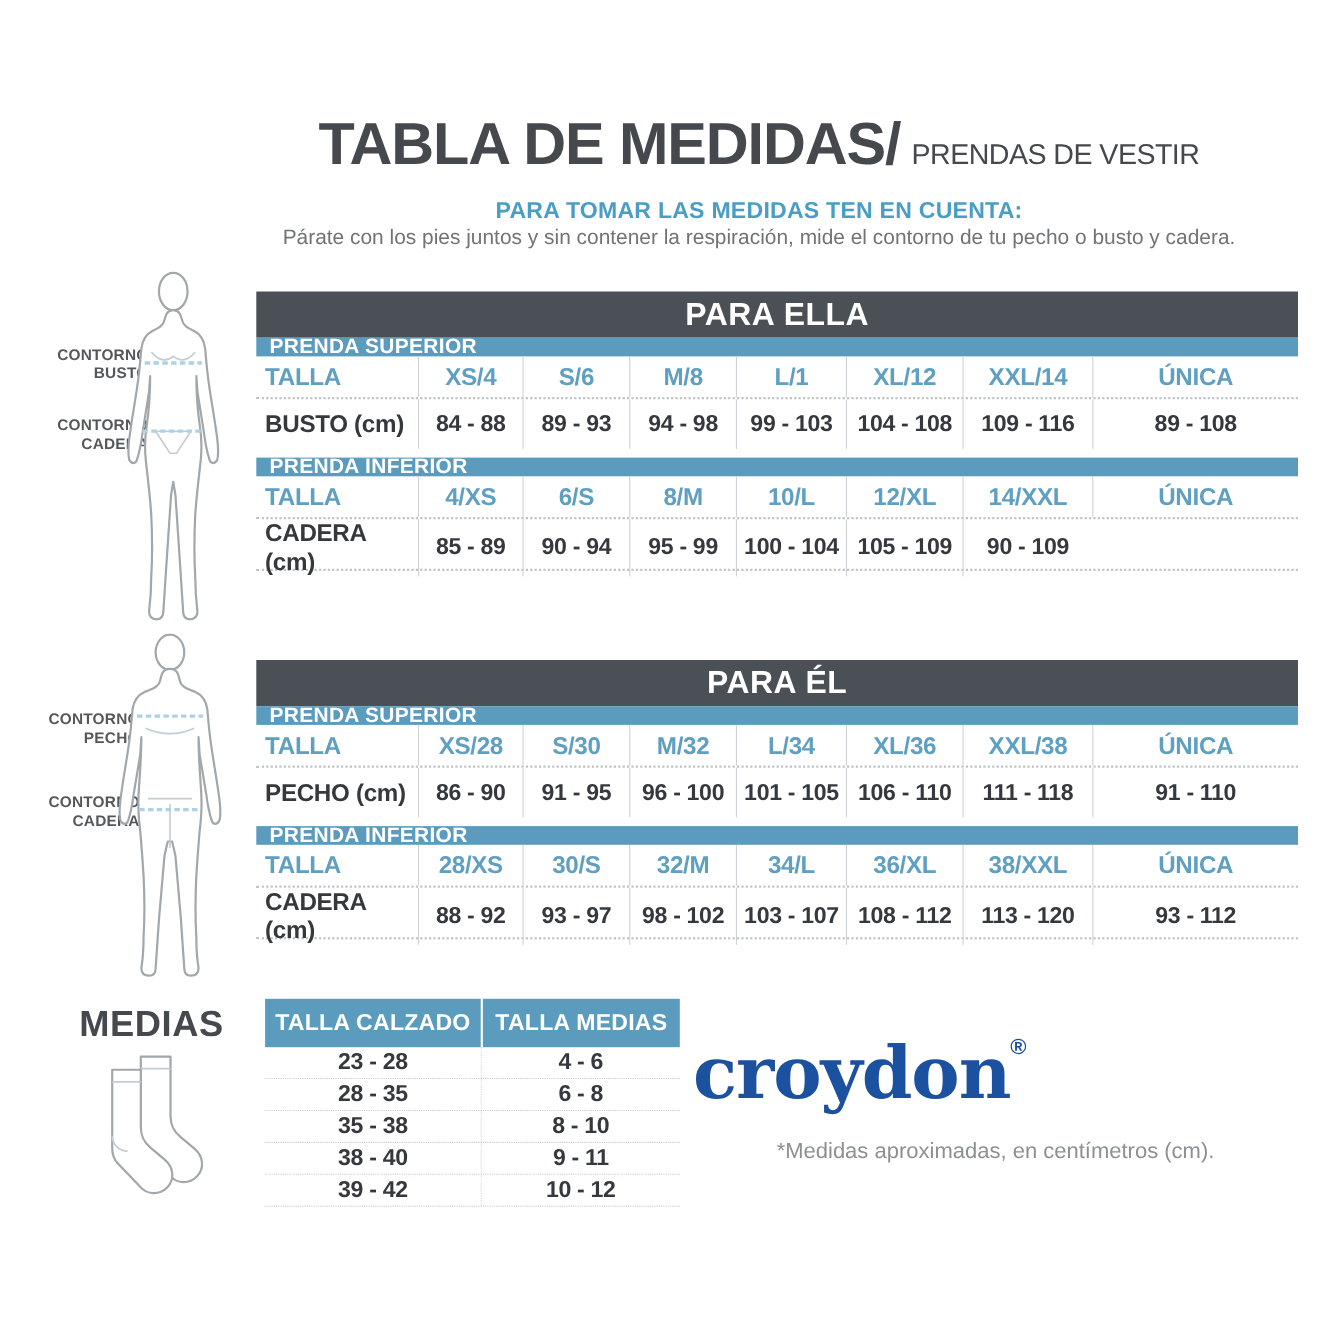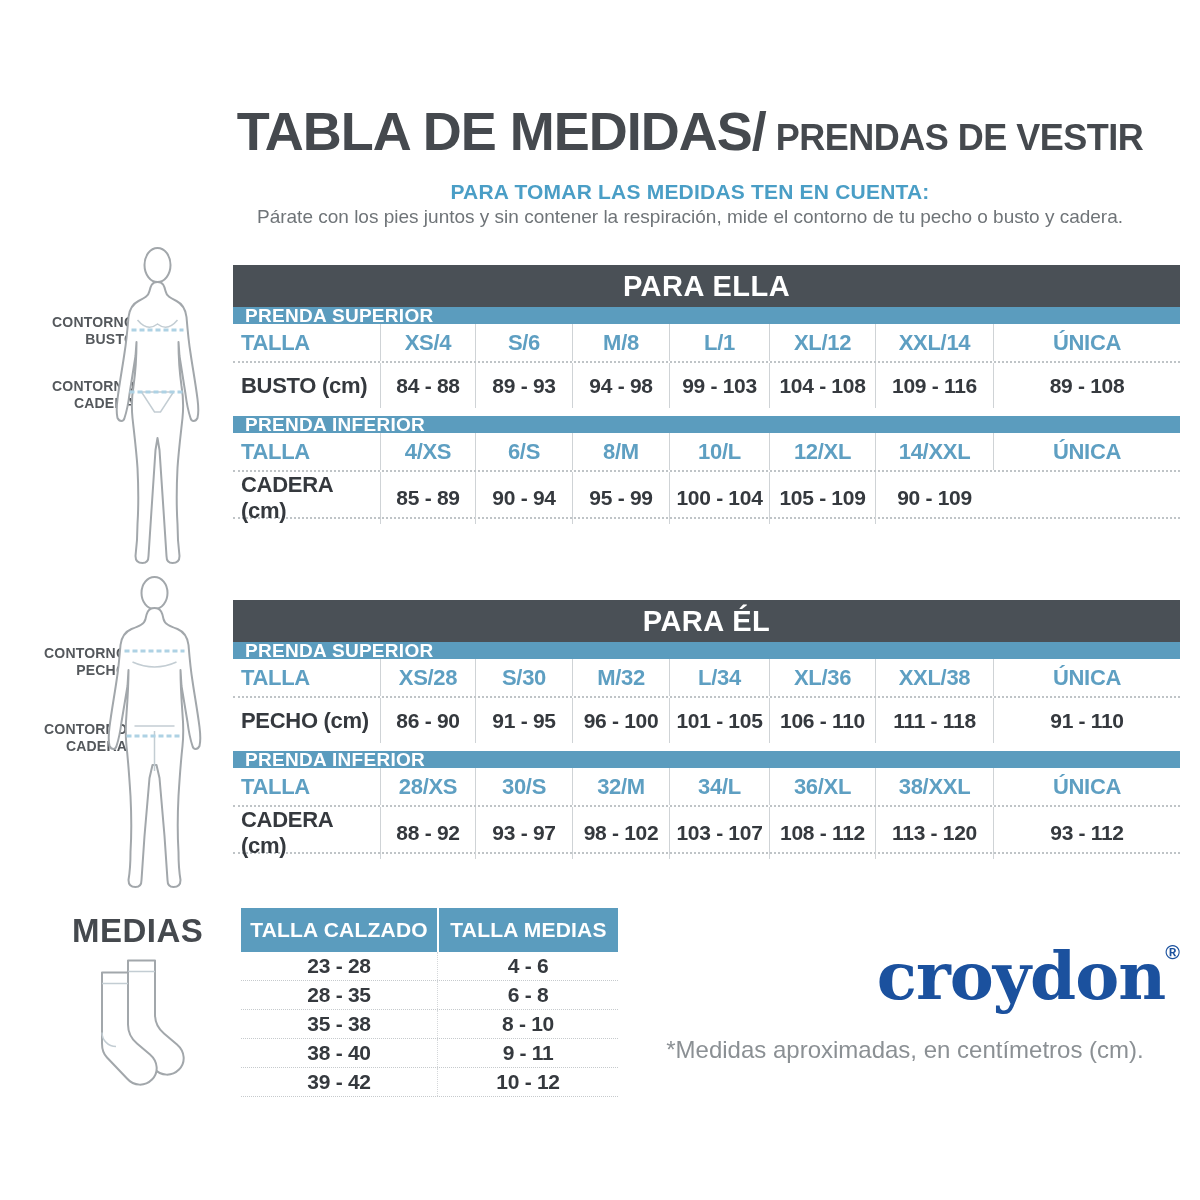--- a/index.html
+++ b/index.html
@@ -2,21 +2,21 @@
 <html style="--dark-band: #4a5056; --blue-band: #5b9cbe; --blue-text: #5e9fc2; --subtitle-blue: #4a9ec6; --dark-text: #35393e; --title-gray: #45494e; --body-gray: #6f7478; --logo-blue: #1b519e; --line-gray: #cfd3d6;"><head>
 <meta charset="utf-8">
 <style>
   html,body{margin:0;padding:0;background:#ffffff;}
   .page{position:relative;width:1200px;height:1200px;background:#fff;overflow:hidden;
         font-family:"Liberation Sans", sans-serif;}
 
   
   .hdr{position:absolute;left:190px;top:100px;width:1000px;text-align:center;white-space:nowrap;}
   .hdr .t-main{font-size:54px;font-weight:800;letter-spacing:-1px;color:var(--title-gray,#45494e);}
-  .hdr .t-sub{font-size:36px;font-weight:700;letter-spacing:-0.5px;margin-left:10px;color:var(--title-gray,#45494e);}
+  .hdr .t-sub{font-size:26px;font-weight:400;letter-spacing:-0.5px;margin-left:10px;color:var(--title-gray,#45494e);}
   .subtitle{position:absolute;left:190px;top:180px;width:1000px;text-align:center;
             font-size:21px;font-weight:700;color:var(--subtitle-blue,#4a9ec6);letter-spacing:0.2px;}
   .descr{position:absolute;left:150px;top:206px;width:1080px;text-align:center;
          font-size:19px;color:var(--body-gray,#6f7478);}
 
   
   .sizetable{position:absolute;left:233px;width:947px;}
   .sizetable.ella{top:265px;}
   .sizetable.el{top:600px;}
   .band-dark{height:42px;background:var(--dark-band,#4a5056);color:#fff;
@@ -48,26 +48,26 @@
   .mhead{display:grid;grid-template-columns:196px 1fr;height:44px;background:var(--blue-band,#5b9cbe);}
   .mhead .mc{display:flex;align-items:center;justify-content:center;color:#fff;
              font-size:21px;font-weight:700;letter-spacing:0.2px;}
   .mhead .mc+ .mc{border-left:2px solid #fff;}
   .mrow{display:grid;grid-template-columns:196px 1fr;height:28px;border-bottom:1px dotted #c6cacd;}
   .mrow .mc{display:flex;align-items:center;justify-content:center;
             font-size:21px;font-weight:700;color:var(--dark-text,#35393e);letter-spacing:-0.3px;}
   .mrow .mc+ .mc{border-left:1px dotted #d4d7da;}
 
   
-  .logo{position:absolute;left:630px;top:942px;width:550px;text-align:right;
+  .logo{position:absolute;left:630px;top:942px;width:550px;text-align:left;
         font-family:"DejaVu Serif", serif;font-weight:700;font-size:66px;line-height:1;
         color:var(--logo-blue,#1b519e);letter-spacing:-1px;}
   .logo sup{font-size:20px;font-family:"Liberation Sans",sans-serif;vertical-align:40px;letter-spacing:0;}
   .note{position:absolute;left:630px;top:1036px;width:550px;text-align:center;
-        font-size:24px;color:#8b9094;}
+        font-size:20px;color:#8b9094;}
 
   svg .outline{fill:#ffffff;stroke:#a2a7ab;stroke-width:2;stroke-linejoin:round;}
   svg .measure{stroke:#aed2e4;stroke-width:3;stroke-dasharray:5 3;fill:none;}
   svg .hint{stroke:#c3cdd3;stroke-width:1.5;fill:none;}
 </style>
 </head>
 <body>
 
 <div class="page">
 

